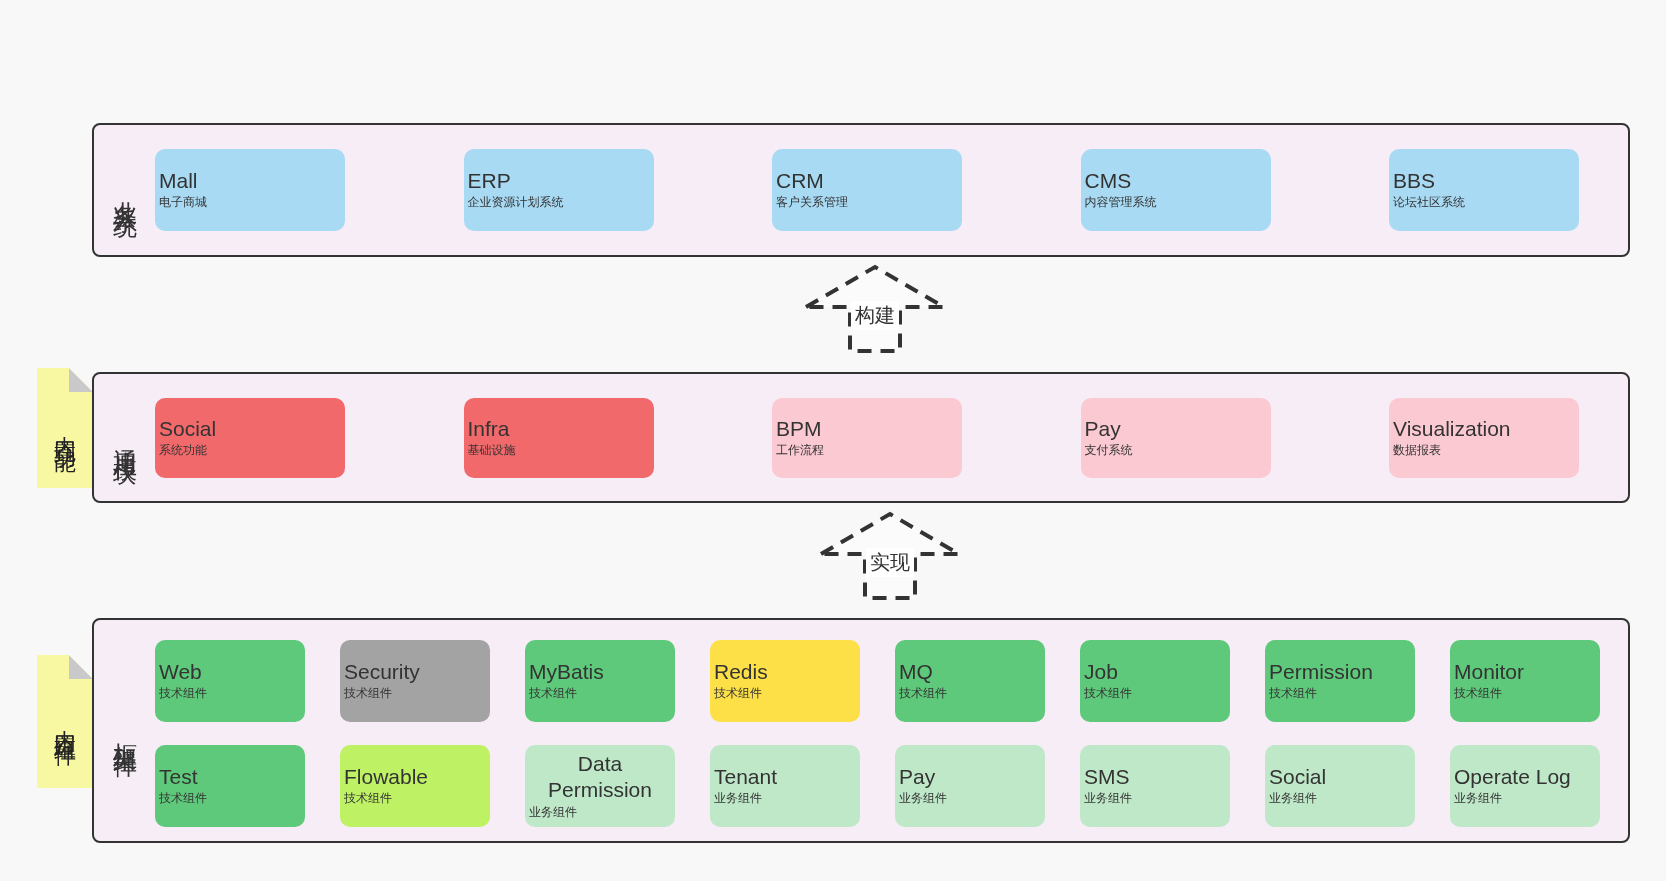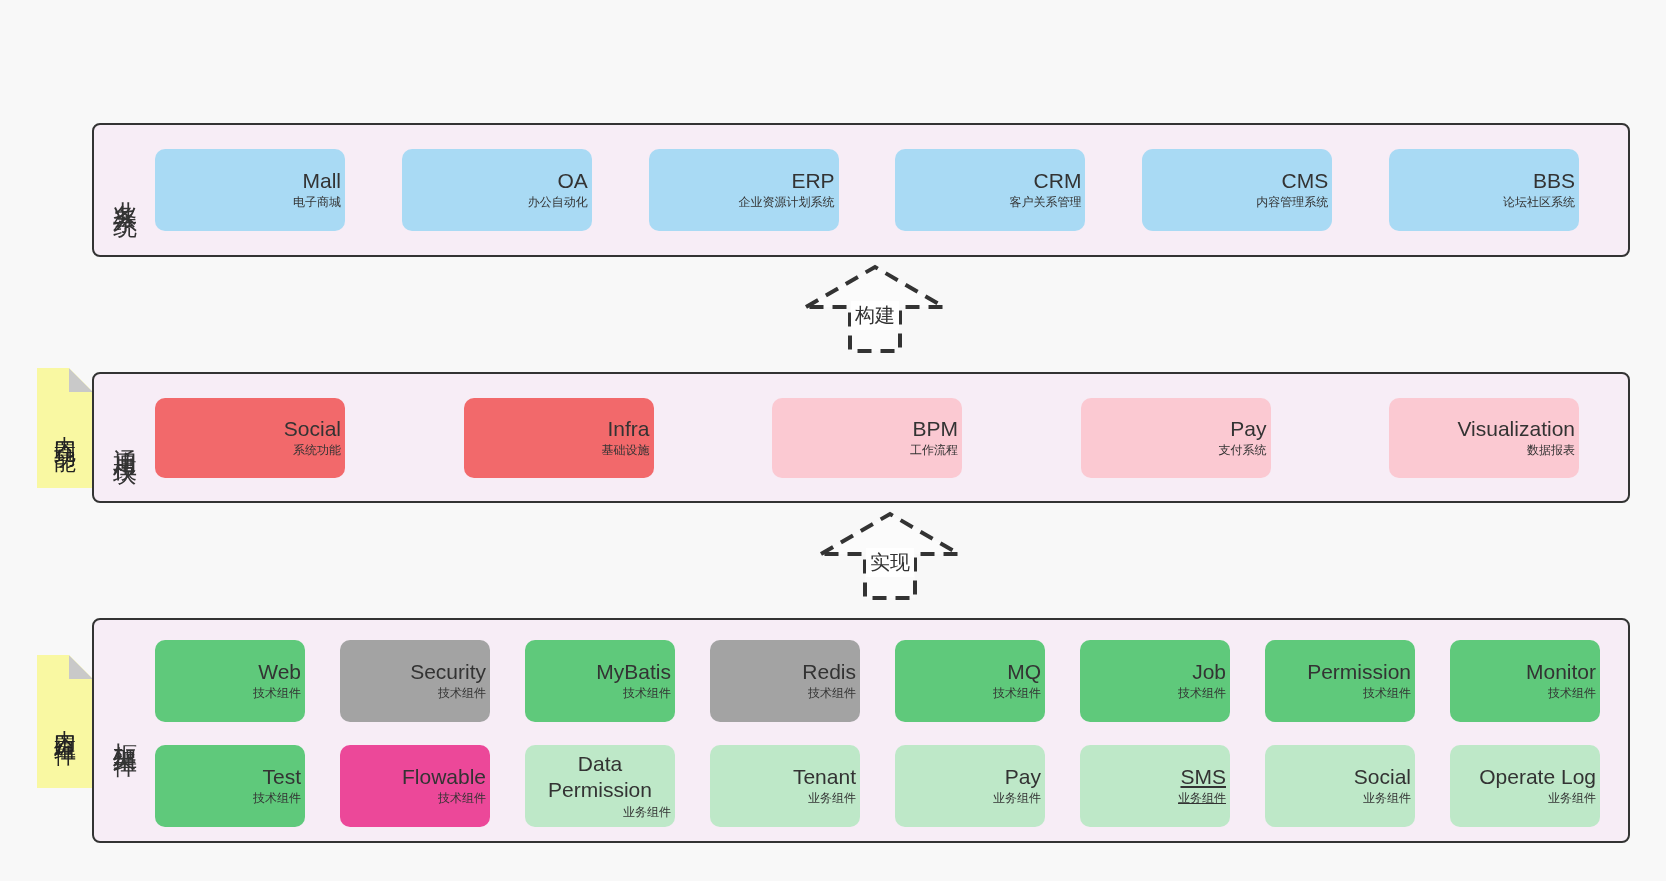--- a/index.html
+++ b/index.html
@@ -37,21 +37,21 @@
     display: flex; justify-content: space-between;
   }
   .panel-1 .row { top: 24px; width: 1424px; }
   .panel-2 .row { top: 24px; width: 1424px; }
   .panel-3 .row-1 { top: 20px;  width: 1445px; }
   .panel-3 .row-2 { top: 125px; width: 1445px; }
 
   .box {
     border-radius: 10px;
     display: flex; flex-direction: column;
-    align-items: flex-end; justify-content: center;
+    align-items: flex-start; justify-content: center;
     text-align: center; color: #333;
     box-sizing: border-box; padding: 12px 4px;
   }
   .box-wide { width: 190px; height: 82px; }
   .panel-2 .box-wide { height: 80px; }
   .box-narrow { width: 150px; height: 82px; }
   .box .t { font-size: 21px; line-height: 1.25; }
   .box .s { font-size: 12px; line-height: 1.45; }
 
   
@@ -101,24 +101,20 @@
   </div>
 
   <section class="panel panel-1">
     <div class="side-label">业务系统</div>
     <div class="row">
       <div class="box box-wide" style="background-color: rgb(169, 218, 244);">
         <div class="t">Mall</div>
         <div class="s">电子商城</div>
       </div>
       <div class="box box-wide" style="background-color: rgb(169, 218, 244);">
-        <div class="t">OA</div>
-        <div class="s">办公自动化</div>
-      </div>
-      <div class="box box-wide" style="background-color: rgb(169, 218, 244);">
         <div class="t">ERP</div>
         <div class="s">企业资源计划系统</div>
       </div>
       <div class="box box-wide" style="background-color: rgb(169, 218, 244);">
         <div class="t">CRM</div>
         <div class="s">客户关系管理</div>
       </div>
       <div class="box box-wide" style="background-color: rgb(169, 218, 244); border-radius: 11px;">
         <div class="t">CMS</div>
         <div class="s">内容管理系统</div>
@@ -178,21 +174,21 @@
         <div class="s">技术组件</div>
       </div>
       <div class="box box-narrow" style="background-color: #a3a3a3;">
         <div class="t">Security</div>
         <div class="s">技术组件</div>
       </div>
       <div class="box box-narrow" style="background-color: rgb(95, 201, 123);">
         <div class="t">MyBatis</div>
         <div class="s">技术组件</div>
       </div>
-      <div class="box box-narrow" style="background-color: #a3a3a3;">
+      <div class="box box-narrow" style="background-color: #fde047;">
         <div class="t">Redis</div>
         <div class="s">技术组件</div>
       </div>
       <div class="box box-narrow" style="background-color: rgb(95, 201, 123);">
         <div class="t">MQ</div>
         <div class="s">技术组件</div>
       </div>
       <div class="box box-narrow" style="background-color: rgb(95, 201, 123);">
         <div class="t">Job</div>
         <div class="s">技术组件</div>
@@ -204,37 +200,37 @@
       <div class="box box-narrow" style="background-color: rgb(95, 201, 123);">
         <div class="t">Monitor</div>
         <div class="s">技术组件</div>
       </div>
     </div>
     <div class="row row-2">
       <div class="box box-narrow" style="background-color: rgb(95, 201, 123);">
         <div class="t">Test</div>
         <div class="s">技术组件</div>
       </div>
-      <div class="box box-narrow" style="background-color: #ec4899;">
+      <div class="box box-narrow" style="background-color: #bef264;">
         <div class="t">Flowable</div>
         <div class="s">技术组件</div>
       </div>
       <div class="box box-narrow" style="background-color: rgb(190, 232, 200);">
         <div class="t">Data Permission</div>
         <div class="s">业务组件</div>
       </div>
       <div class="box box-narrow" style="background-color: rgb(190, 232, 200);">
         <div class="t">Tenant</div>
         <div class="s">业务组件</div>
       </div>
       <div class="box box-narrow" style="background-color: rgb(190, 232, 200);">
         <div class="t">Pay</div>
         <div class="s">业务组件</div>
       </div>
-      <div class="box box-narrow" style="background-color: rgb(190, 232, 200); text-decoration: underline;">
+      <div class="box box-narrow" style="background-color: rgb(190, 232, 200);">
         <div class="t">SMS</div>
         <div class="s">业务组件</div>
       </div>
       <div class="box box-narrow" style="background-color: rgb(190, 232, 200);">
         <div class="t">Social</div>
         <div class="s">业务组件</div>
       </div>
       <div class="box box-narrow" style="background-color: rgb(190, 232, 200);">
         <div class="t">Operate Log</div>
         <div class="s">业务组件</div>

